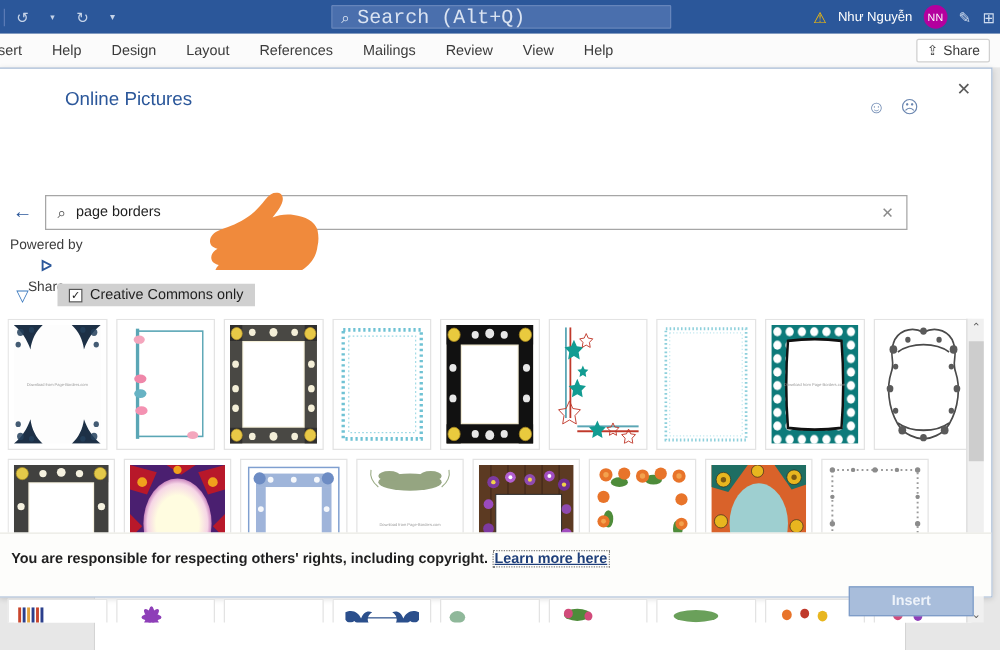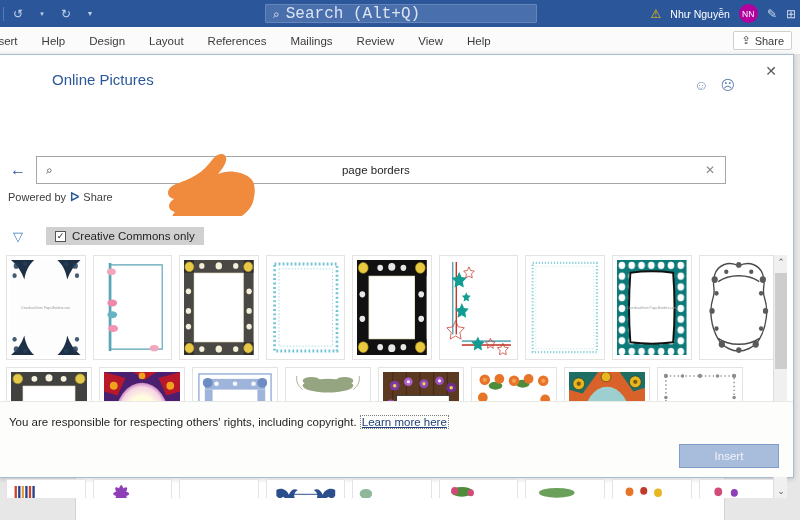--- a/index.html
+++ b/index.html
@@ -95,29 +95,29 @@
     position: absolute; left: 8px; top: 101px; width: 718px; height: 28px;
     display: flex; align-items: center; gap: 8px;
   }
   .back-arrow { color: #2b579a; font-size: 16px; width: 20px; text-align: center; }
   .search-box {
     flex: 1; height: 28px; background: #fff;
     border: 1px solid #a6a6a6; display: flex; align-items: center;
     padding: 0 4px 0 9px; gap: 8px; position: relative;
   }
   .mag { color: #4a4a4a; font-size: 12px; }
-  .search-val { font-size: 11.5px; color: #1f1f1f; flex: 1; text-align: center; }
+  .search-val { font-size: 11.5px; color: #1f1f1f; flex: 1; }
   .clear-x {
     width: 22px; height: 24px; display: flex; align-items: center;
     justify-content: center; color: #8a8a8a; font-size: 12px;
   }
 
   .powered {
     position: absolute; left: 8px; top: 135px;
-    font-size: 11px; color: #3c3c3c; display: flex; align-items: center; gap: 4px;
+    font-size: 11px; color: #3c3c3c; display: flex; align-items: center; gap: 4px; flex-direction: column;
   }
   .bing-glyph { font-weight: bold; color: #2b579a; font-size: 12px; }
 
   .filter-row {
     position: absolute; left: 8px; top: 172px;
     display: flex; align-items: center; gap: 18px;
   }
   .funnel-icon { color: #3d7bbf; font-size: 13px; width: 20px; text-align: center; }
   .cc-chip {
     background: #d0d0d0; padding: 3px 9px; font-size: 11.5px; color: #1f1f1f;
@@ -156,22 +156,22 @@
     font-size: 9px; color: #5a5a5a;
   }
   .sb-up { top: 0; } .sb-down { bottom: 0; }
   .sb-thumb {
     position: absolute; left: 1px; top: 18px; width: 12px; height: 96px;
     background: #cdcdcd;
   }
 
   
   .bottom {
-    position: absolute; left: 0; bottom: 0; width: 793px; height: 76px;
-    background: #fdfdfb; border-top: 1px solid #e9e9e4;
+    position: absolute; left: 0; bottom: 0; width: 793px; height: 51px;
+    background: #fdfdfb; border-top: 1px solid #e9e9e4; font-weight: bold;
   }
   .resp-text {
     position: absolute; left: 9px; top: 14px; font-size: 11.5px; color: #1f1f1f;
   }
   .learn-link {
     color: #1f3f7a; text-decoration: underline;
     border: 1px dotted #808080; padding: 0 1px;
   }
   .btn-row { position: absolute; right: 14px; top: 42px; display: flex; gap: 12px; }
   .btn {

